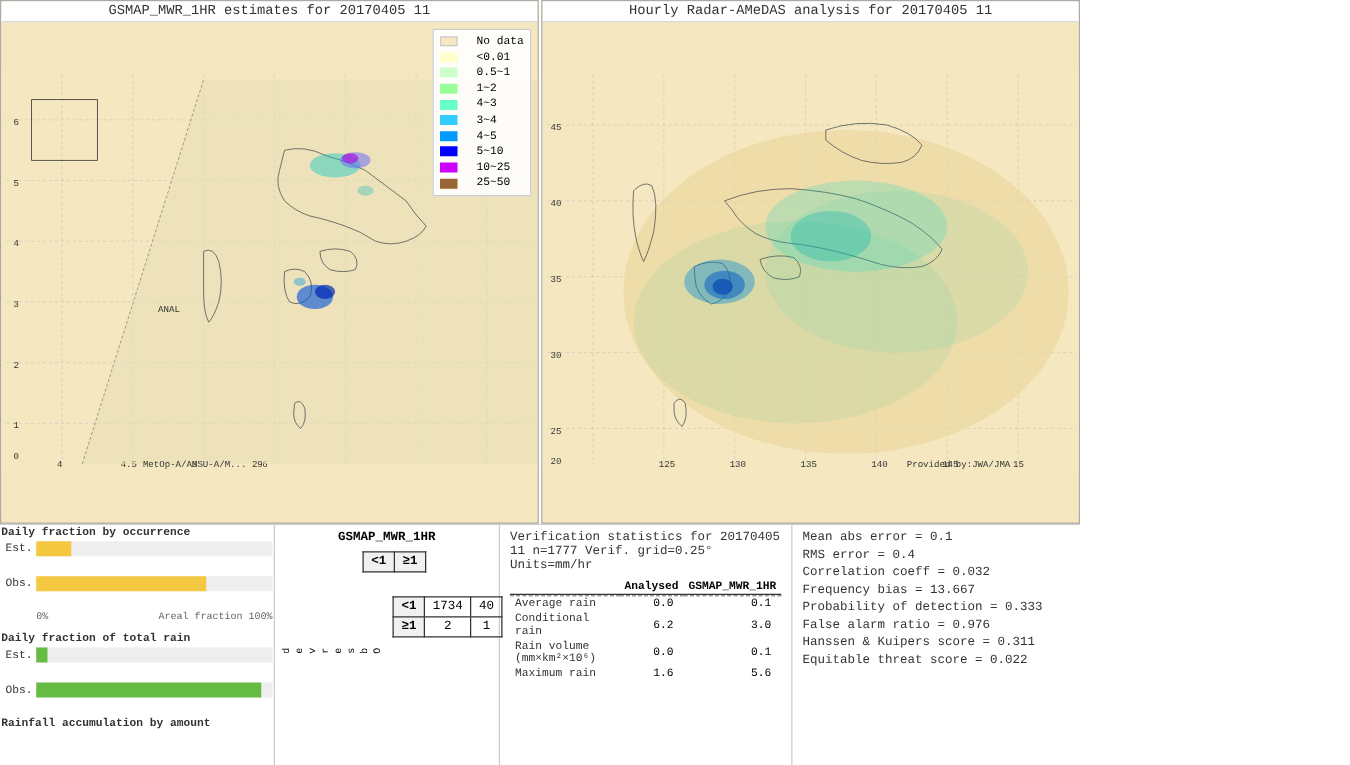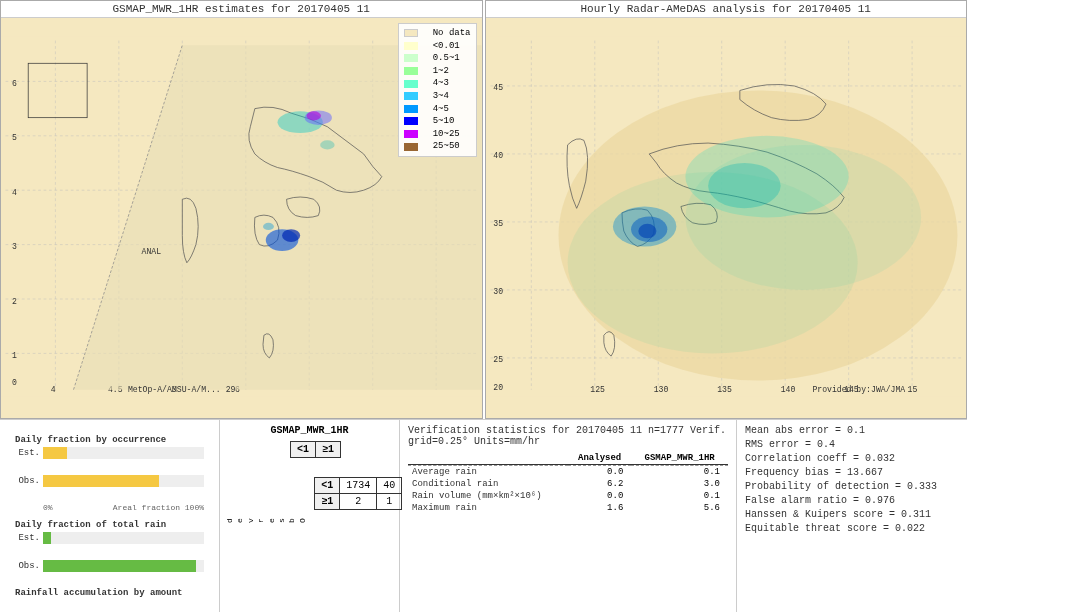--- a/index.html
+++ b/index.html
@@ -6,21 +6,21 @@
     body {
       width: 1080px;
       height: 612px;
       background: #fff;
       font-family: 'Courier New', Courier, monospace;
       font-size: 11px;
       overflow: hidden;
     }
 
     .main-container {
-      width: 967px;
+      width: 864px;
       height: 612px;
       display: flex;
       flex-direction: column;
     }
 
     
     .maps-row {
       display: flex;
       flex-direction: row;
       width: 100%;
@@ -86,21 +86,21 @@
       display: flex;
       flex-direction: row;
       width: 100%;
       height: 192px;
       background: #fff;
     }
 
     
     .charts-panel {
       width: 220px;
-      padding: 15px;
+      padding: 1px;
       border-right: 1px solid #ccc;
     }
 
     .chart-title {
       font-size: 9px;
       font-weight: bold;
       color: #333;
       margin-bottom: 2px;
     }
 

